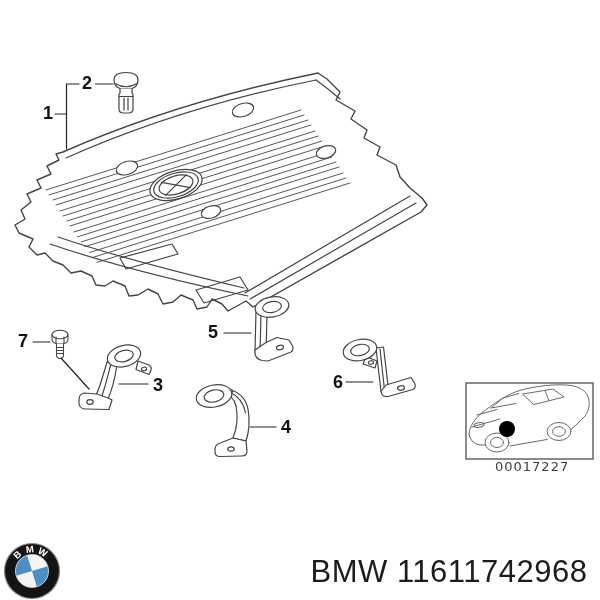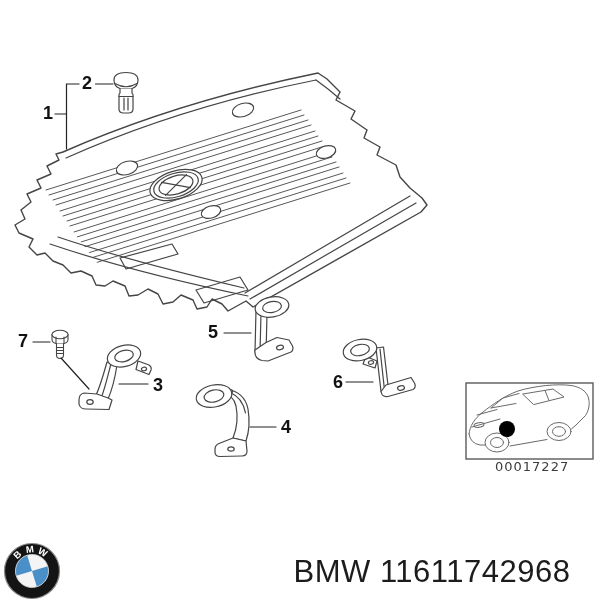--- a/index.html
+++ b/index.html
@@ -13,21 +13,21 @@
     font-weight:bold;font-size:18px;color:#111;line-height:1;
     font-family:"Liberation Sans",sans-serif;
   }
   .thumb-code{
     position:absolute;left:479px;top:459px;width:120px;
     font-size:13px;letter-spacing:1px;color:#3b3b3b;
     font-family:"DejaVu Sans",sans-serif;
     margin-left:16px;
   }
   .caption{
-    position:absolute;left:432px;top:572px;transform:translate(-50%,-50%);
+    position:absolute;left:449px;top:572px;transform:translate(-50%,-50%);
     font-size:31px;color:#1c1c1c;white-space:nowrap;letter-spacing:0.5px;
     font-family:"Liberation Sans",sans-serif;
   }
 </style>
 </head>
 <body>
 
 <div class="stage">
 
   <svg class="artwork" width="600" height="600" viewBox="0 0 600 600">

